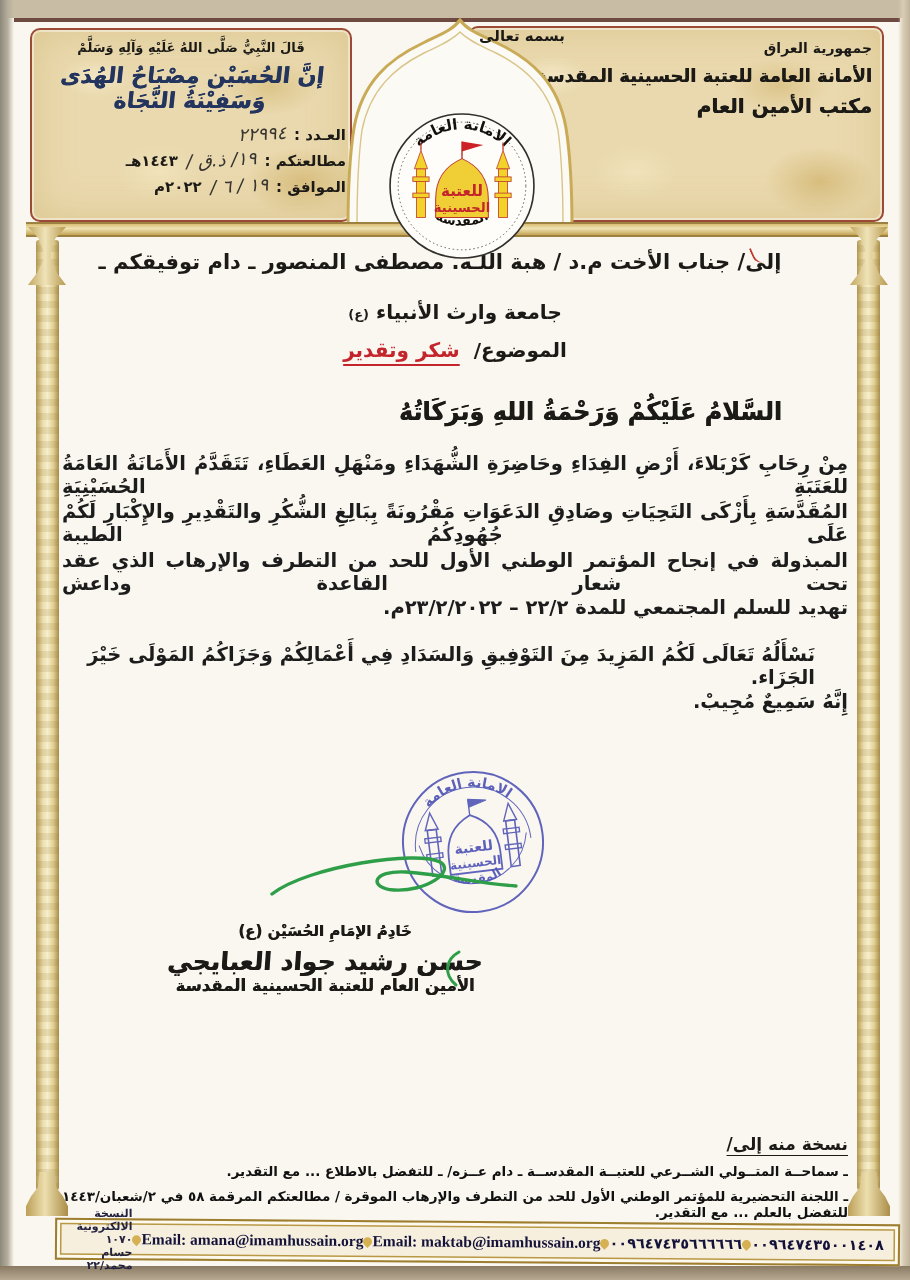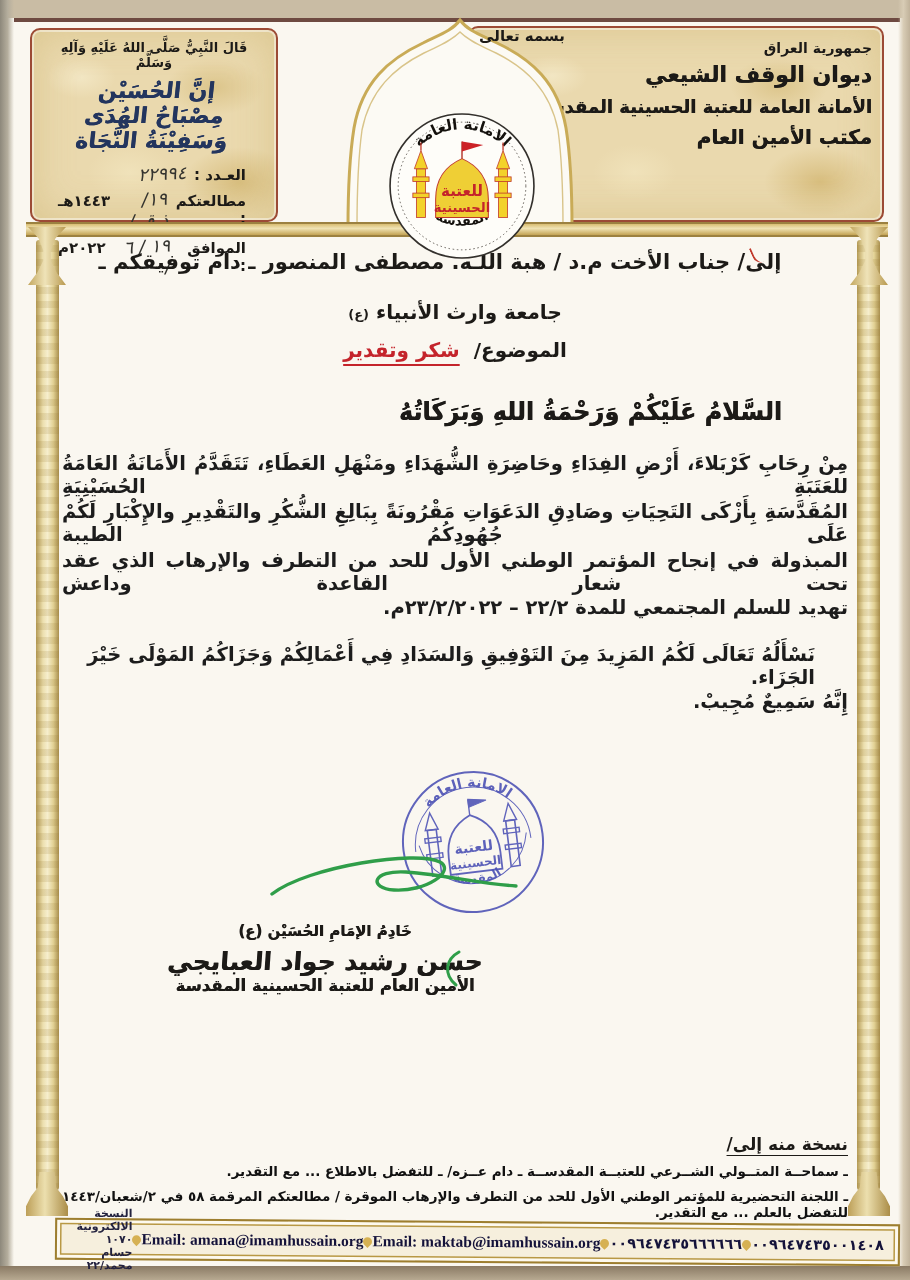--- a/index.html
+++ b/index.html
@@ -17,21 +17,21 @@
   .edge-right{position:absolute;right:0;top:0;width:12px;height:1280px;background:linear-gradient(270deg,#c0b29a,#d8ccb5 55%,rgba(250,247,240,0));}
   .edge-bottom{position:absolute;left:0;bottom:0;width:910px;height:14px;background:linear-gradient(#8a7a64,#b7a991);}
   
   .hbox{position:absolute;border:2px solid var(--maroon);border-radius:10px;
     background-color:#ead9ae;
     background-image:radial-gradient(50px 30px at 20% 25%,#f2e6c3,transparent 70%),
       radial-gradient(70px 40px at 75% 30%,#dcc58b,transparent 70%),
       radial-gradient(60px 40px at 40% 75%,#f0e2ba,transparent 70%),
       radial-gradient(80px 50px at 85% 80%,#d8be7f,transparent 70%);
     box-shadow:inset 0 0 0 2px rgba(255,255,255,.45), inset 0 0 40px rgba(190,160,80,.35);}
-  .left-box{left:30px;top:28px;width:248px;height:194px;padding:10px 26px 6px;text-align:center;}
+  .left-box{left:30px;top:28px;width:322px;height:194px;padding:10px 0 6px;text-align:center;}
   .right-box{left:468px;top:26px;width:416px;height:196px;padding:12px 10px 8px 52px;text-align:right;}
   .hadith-intro{font-size:13px;font-weight:800;letter-spacing:.5px;}
   .hadith{font-size:22px;font-weight:800;color:#23355e;margin:8px 0 10px;transform:skewX(-6deg);text-shadow:.4px 0 #23355e;}
   .hrow{display:flex;align-items:baseline;gap:8px;font-weight:800;font-size:15px;margin:5px 4px 0 0;text-align:right;}
   .hand{font-weight:400;font-size:18px;color:#35342f;letter-spacing:2px;transform:rotate(-3deg);font-style:italic;}
   .rb1{font-size:14px;font-weight:800;}
   .rb2{font-size:22px;font-weight:800;margin-top:6px;text-shadow:.4px 0 var(--ink);}
   .rb3{font-size:18px;font-weight:800;margin-top:9px;text-shadow:.4px 0 var(--ink);}
   .rb4{font-size:20px;font-weight:800;margin-top:8px;text-shadow:.4px 0 var(--ink);}
   .arch{position:absolute;left:330px;top:16px;width:260px;height:214px;}
@@ -119,21 +119,20 @@
     </div>
     <div class="hrow">
       <span>الموافق :</span>
       <span class="hand">١٩ / ٦ /</span>
       <span>٢٠٢٢م</span>
     </div>
   </div>
 
   <div class="hbox right-box">
     <div class="rb1">جمهورية العراق</div>
-    <div class="rb2">ديوان الوقف الشيعي</div>
     <div class="rb3">الأمانة العامة للعتبة الحسينية المقدسة</div>
     <div class="rb4">مكتب الأمين العام</div>
   </div>
 
   <svg class="arch" viewBox="0 0 260 214">
     <path d="M130 4 C138 15 151 19 167 27 C201 43 228 66 236 112 C240 137 242 172 242 212 L18 212 C18 172 20 137 24 112 C32 66 59 43 93 27 C109 19 122 15 130 4 Z" fill="#fcfaf4" stroke="#c9ab57" stroke-width="3"></path>
     <path d="M130 16 C140 26 152 30 166 37 C196 52 220 74 228 114 C231 136 233 170 233 212 L27 212 C27 170 29 136 32 114 C40 74 64 52 94 37 C108 30 120 26 130 16 Z" fill="none" stroke="#d9c48a" stroke-width="1.4"></path>
   </svg>
   <div class="bismillah">بسمه تعالى</div>
 

